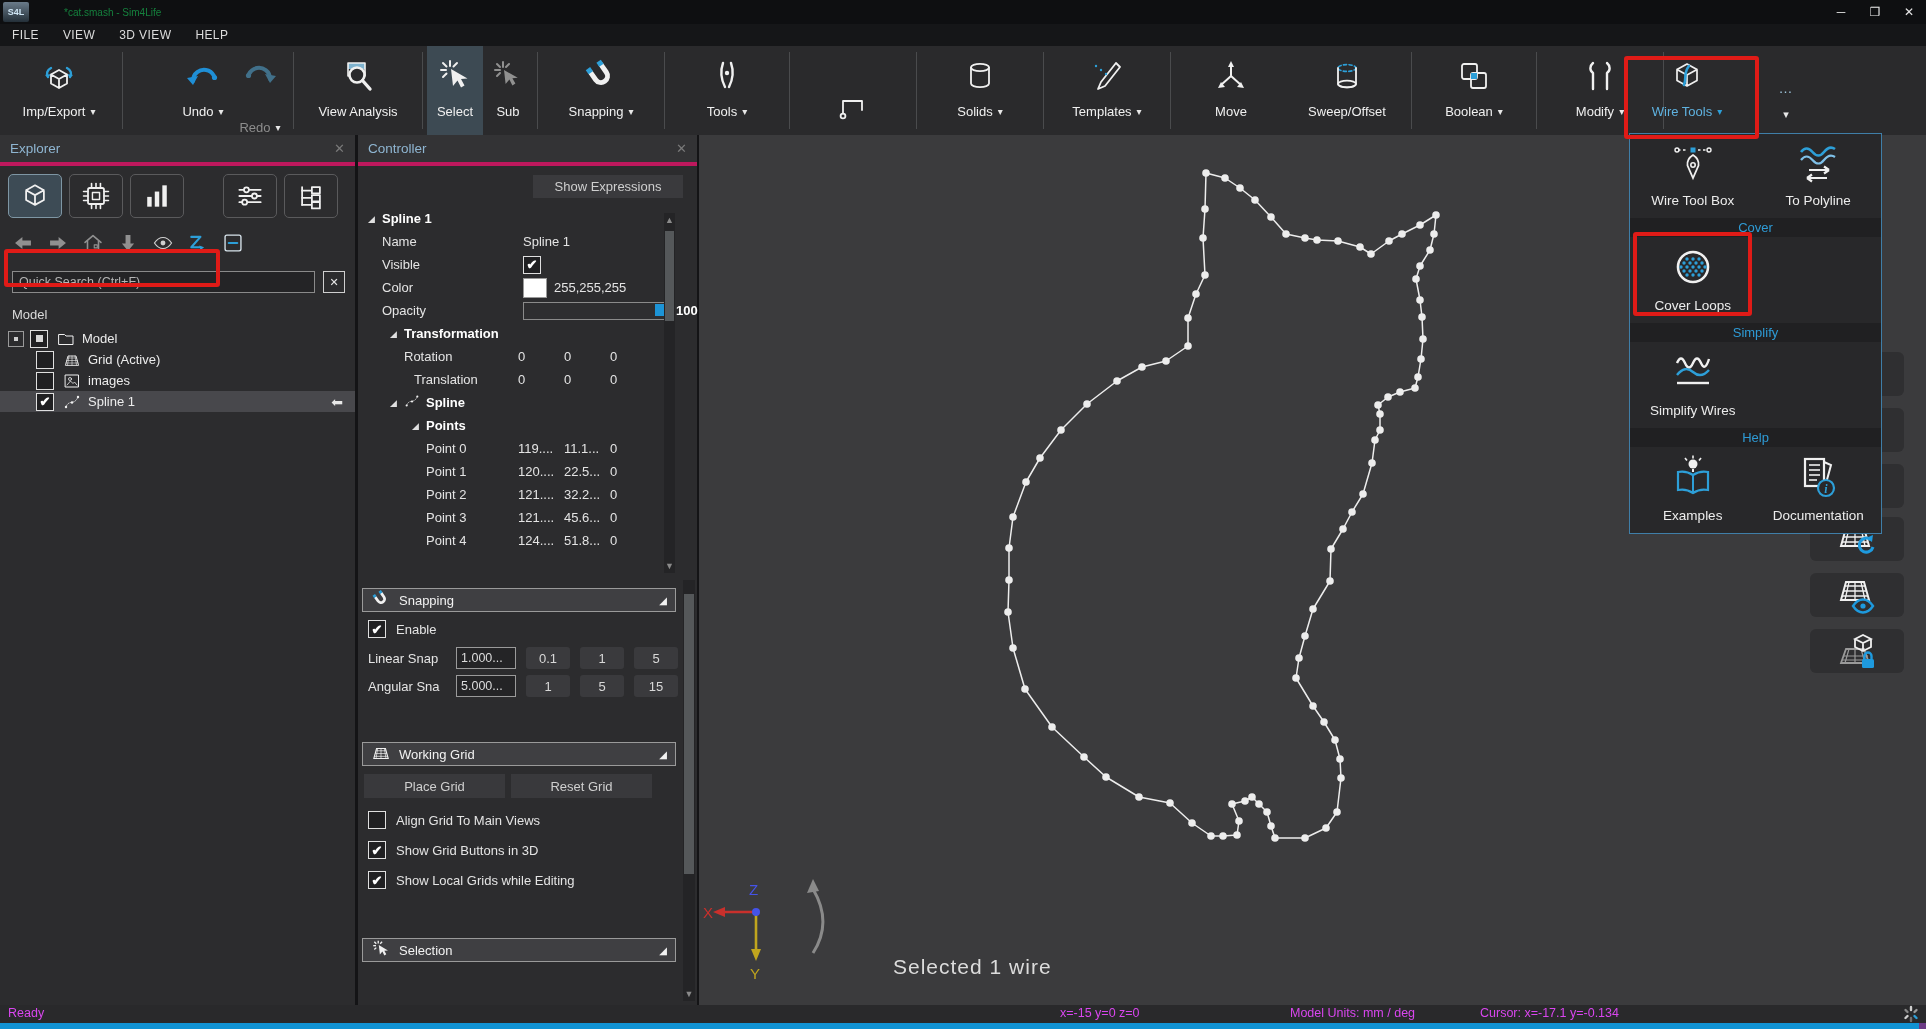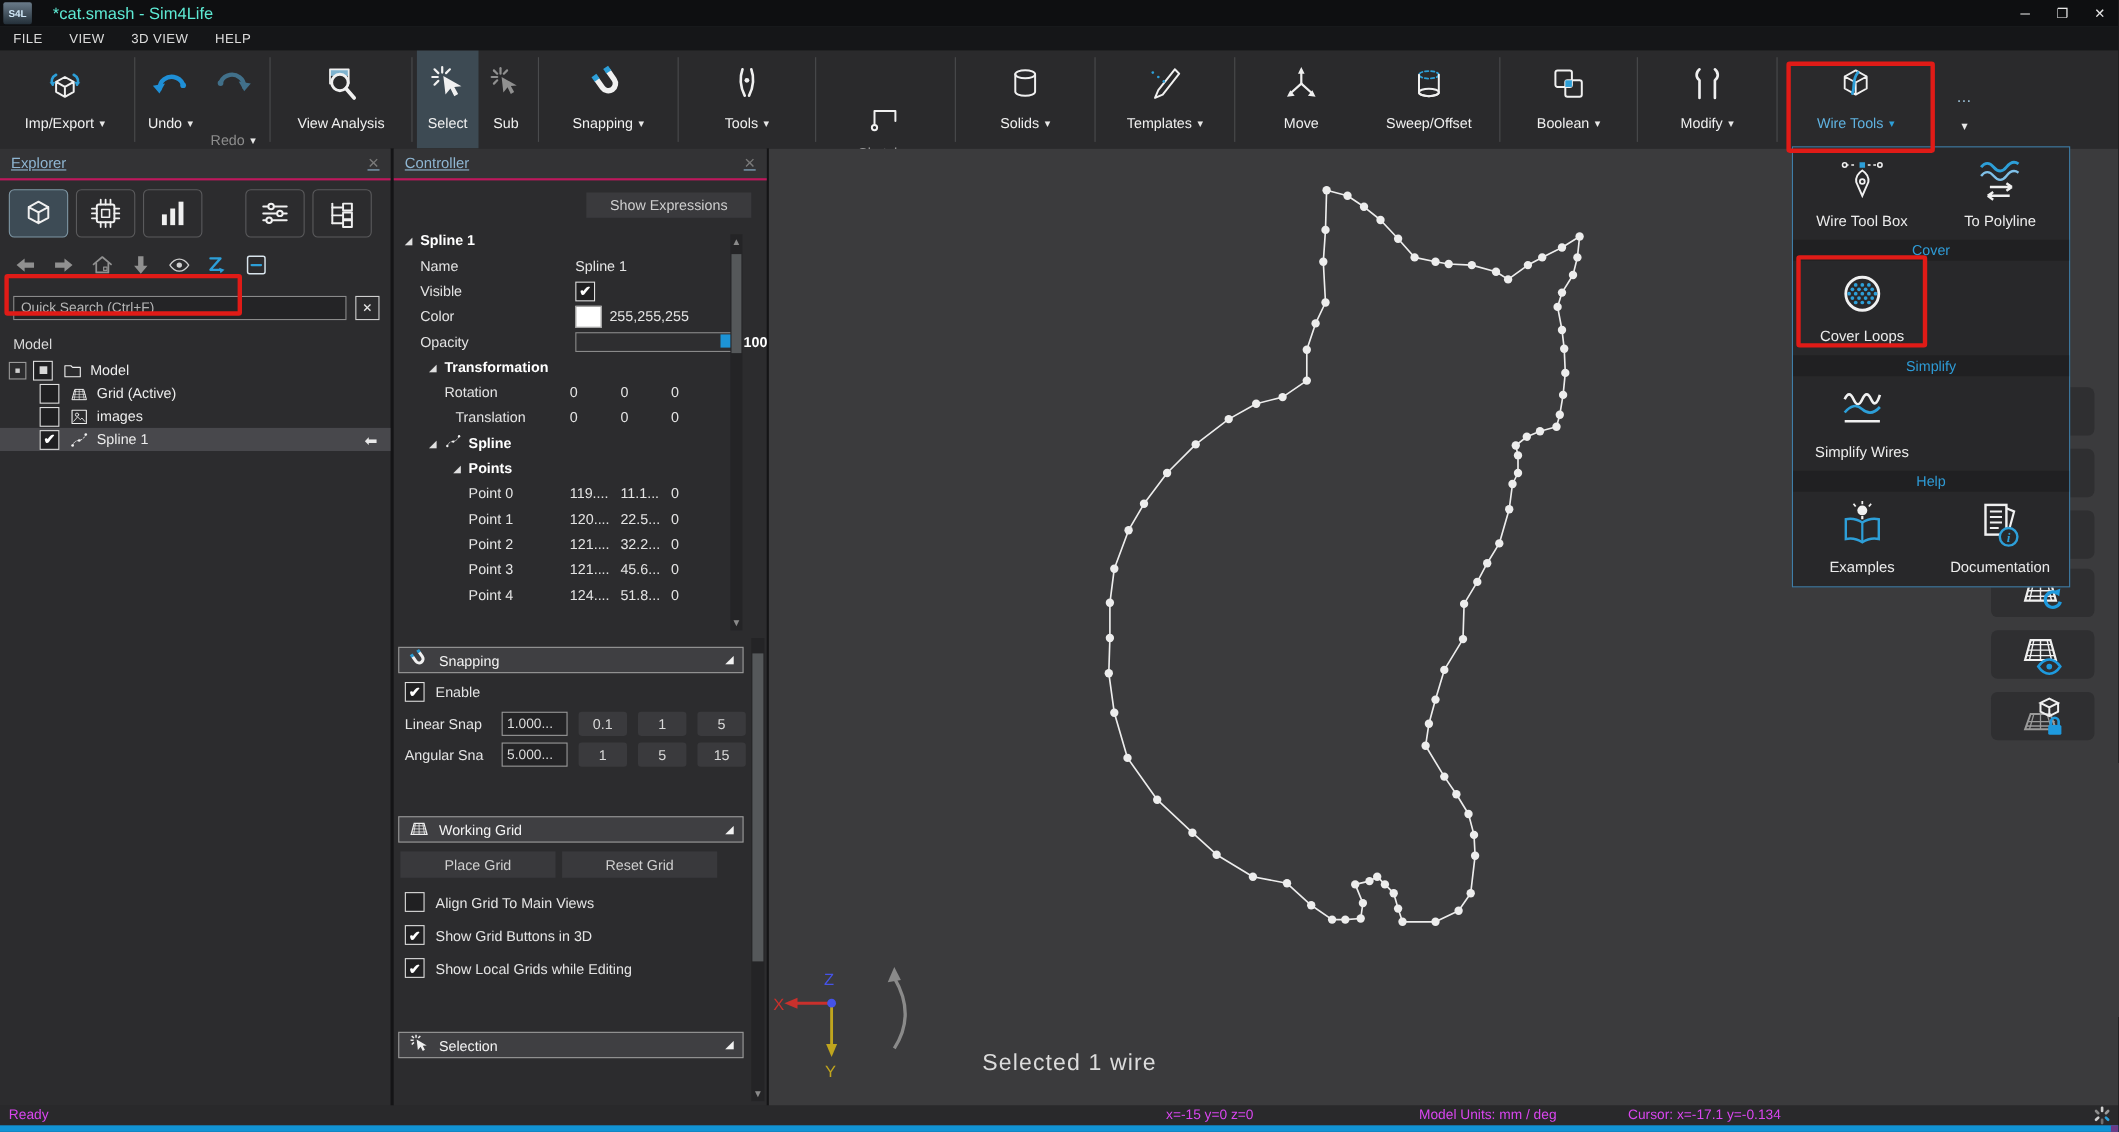--- a/index.html
+++ b/index.html
@@ -3,21 +3,21 @@
 <meta charset="utf-8">
 <style>
   html,body{margin:0;padding:0;background:#111;}
   .app{position:relative;width:1926px;height:1029px;background:#2b2b2d;overflow:hidden;
        font-family:"Liberation Sans",sans-serif;color:#e6e6e6;font-size:13px;}
   
   .titlebar{position:absolute;left:0;top:0;width:100%;height:24px;background:#0e0f11;display:flex;align-items:center;}
   .logo{width:26px;height:20px;margin-left:3px;background:linear-gradient(#6a7b8a,#243039);
         border-radius:2px;display:flex;align-items:center;justify-content:center;
         font-size:9px;font-weight:bold;color:#cfe6f5;}
-  .title{margin-left:19px;color:#5eead4;font-size:15px;}
+  .title{margin-left:35px;color:#15803d;font-size:10px;}
   .winbtns{margin-left:auto;display:flex;align-items:center;height:100%;}
   .winbtn{width:34px;height:100%;display:flex;align-items:center;justify-content:center;color:#e8e8e8;font-size:12px;}
   
   .menubar{position:absolute;left:0;top:24px;width:100%;height:22px;background:#151618;display:flex;align-items:center;}
   .menu-item{padding:0 12px;color:#dcdcdc;font-size:12px;letter-spacing:.4px;}
   
   .ribbon{position:absolute;left:0;top:46px;width:100%;height:89px;background:#2a2a2c;border-bottom:1px solid #151517;}
   .rib-flow{position:absolute;left:0;top:0;height:100%;display:flex;align-items:stretch;}
   .rib-group{display:flex;align-items:stretch;}
   .rib-sep{width:1px;background:#4a4b4d;margin:6px 4px;}
@@ -30,21 +30,21 @@
   .chev{font-size:10px;color:#e8e8e8;}
   .rib-lab.accent .chev{color:#2d9fd8;}
   .rib-abs{position:absolute;top:0;height:100%;}
   .rib-overflow{position:absolute;left:1756px;top:0;width:60px;height:100%;display:flex;flex-direction:column;align-items:center;}
   .dots{margin-top:34px;color:#9fc6dd;font-size:14px;letter-spacing:1px;}
   .ovf-chev{margin-top:12px;color:#e8e8e8;font-size:11px;}
   
   .panel{position:absolute;top:135px;bottom:24px;background:#2c2c2e;}
   .explorer{left:0;width:355px;border-right:3px solid #141416;}
   .controller{left:358px;width:339px;border-right:2px solid #141416;}
-  .p-head{height:27px;background:#333335;display:flex;align-items:center;padding:0 10px;color:#8fb6d2;font-size:13.5px;border-bottom:2px solid #be185d;text-decoration:underline;}
+  .p-head{height:27px;background:#333335;display:flex;align-items:center;padding:0 10px;color:#8fb6d2;font-size:13.5px;border-bottom:4px solid #be185d;}
   .p-close{margin-left:auto;color:#7a7a7a;font-size:13px;}
   
   .tabrow{display:flex;align-items:center;padding:8px 8px 0 8px;gap:7px;}
   .tabbtn{width:52px;height:42px;border:1px solid #5a5a5c;border-radius:5px;display:flex;align-items:center;justify-content:center;background:#2c2c2e;}
   .tabbtn.active{background:#3d4b55;border-color:#7e96a4;}
   .tabbtn.gap{margin-left:32px;}
   .navrow{display:flex;align-items:center;gap:13px;padding:14px 10px 0 12px;}
   .searchrow{display:flex;align-items:center;padding:14px 10px 0 12px;gap:8px;}
   .searchbox{flex:1;height:20px;background:#242426;border:1px solid #8a8a8a;color:#b5b5b5;
              font-size:12.5px;display:flex;align-items:center;padding:0 6px;}
@@ -148,21 +148,21 @@
                 <path d="M26 10c4 2 5 6 3 9" stroke="#2d9fd8" stroke-width="2.4"></path>
                 <path d="M32 17l-3 3-3-4z" fill="#2d9fd8"></path>
                 <path d="M18 12l8 4.5v9L18 30l-8-4.5v-9z M10 16.5l8 4.5 8-4.5 M18 21v9" stroke="#f0f0f0" stroke-width="1.8"></path>
               </svg>
             </div>
             <div class="rib-lab">Imp/Export <span class="chev">▾</span></div>
           </div>
         </div>
         <div class="rib-sep"></div>
         <div class="rib-group">
-          <div class="rib-item" style="width: 56px;">
+          <div class="rib-item" style="width: 56px; margin-left: 48px;">
             <div class="rib-ic">
               <svg width="36" height="36" viewBox="0 0 36 36" fill="none" stroke-linecap="round" stroke-linejoin="round">
                 <path d="M8 23c0-8 7-12 13-11 4 .7 6.5 3 8 6" stroke="#1f8fd6" stroke-width="4"></path>
                 <path d="M2 20l11-2-5 9z" fill="#1f8fd6"></path>
                 <circle cx="29.5" cy="19.5" r="2.6" fill="#1f8fd6"></circle>
               </svg>
             </div>
             <div class="rib-lab">Undo <span class="chev">▾</span></div>
           </div>
           <div class="rib-item disabled" style="width: 58px; gap: 20px;">

